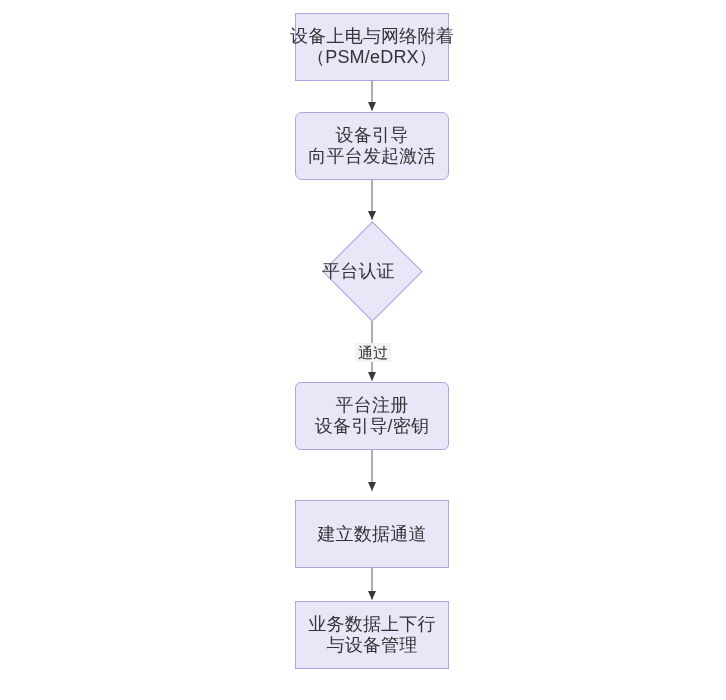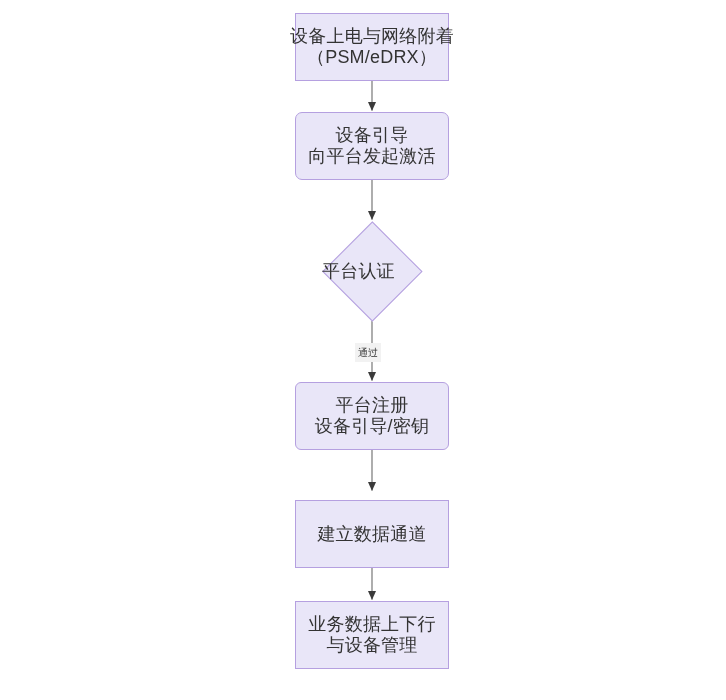--- a/index.html
+++ b/index.html
@@ -82,21 +82,21 @@
     z-index: 2;
     width: 100%;
     text-align: left;
   }
 
   
   .edge-label {
     position: absolute;
     background: #f2f2f2;
     color: #333333;
-    font-size: 10px;
+    font-size: 15px;
     line-height: 17px;
     padding: 1px 3px;
     white-space: nowrap;
     z-index: 3;
   }
 </style>
 </head>
 <body>
 
 <div id="flow-canvas">

